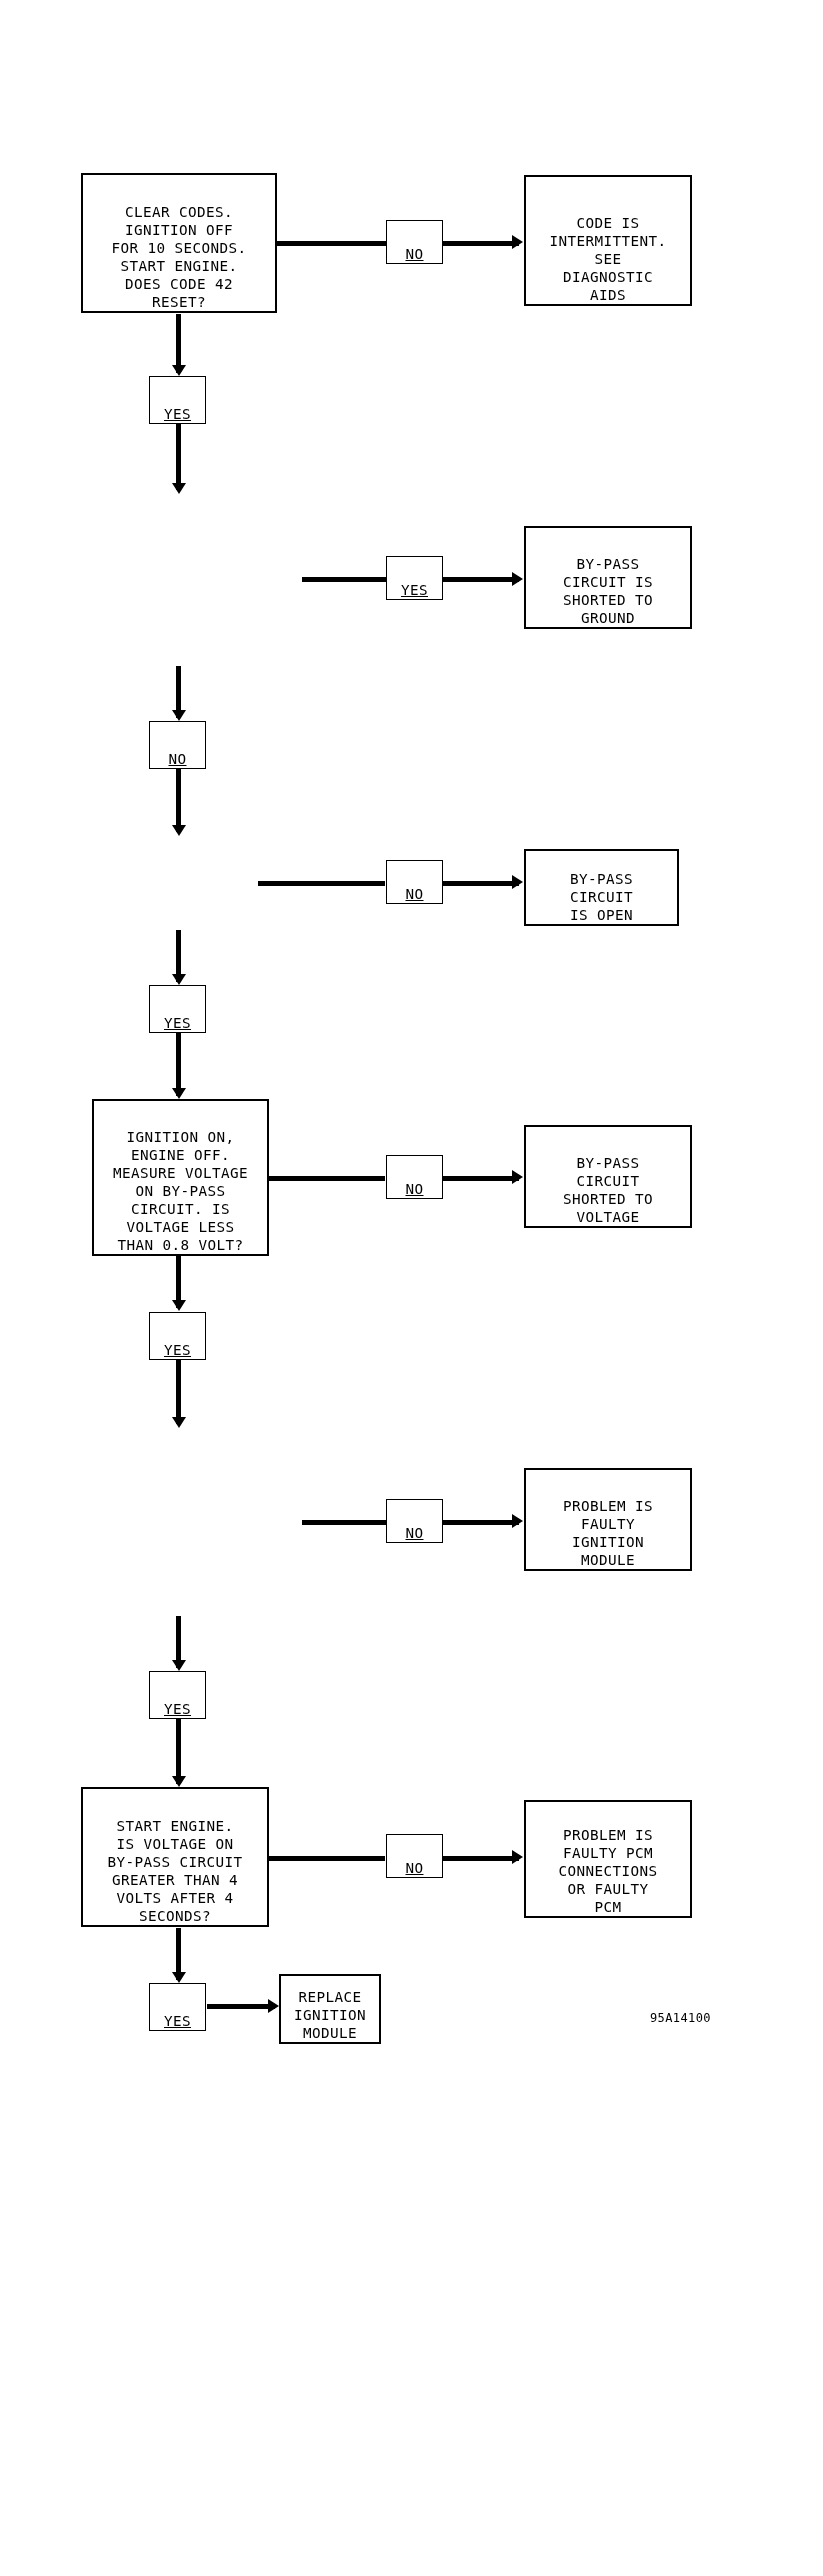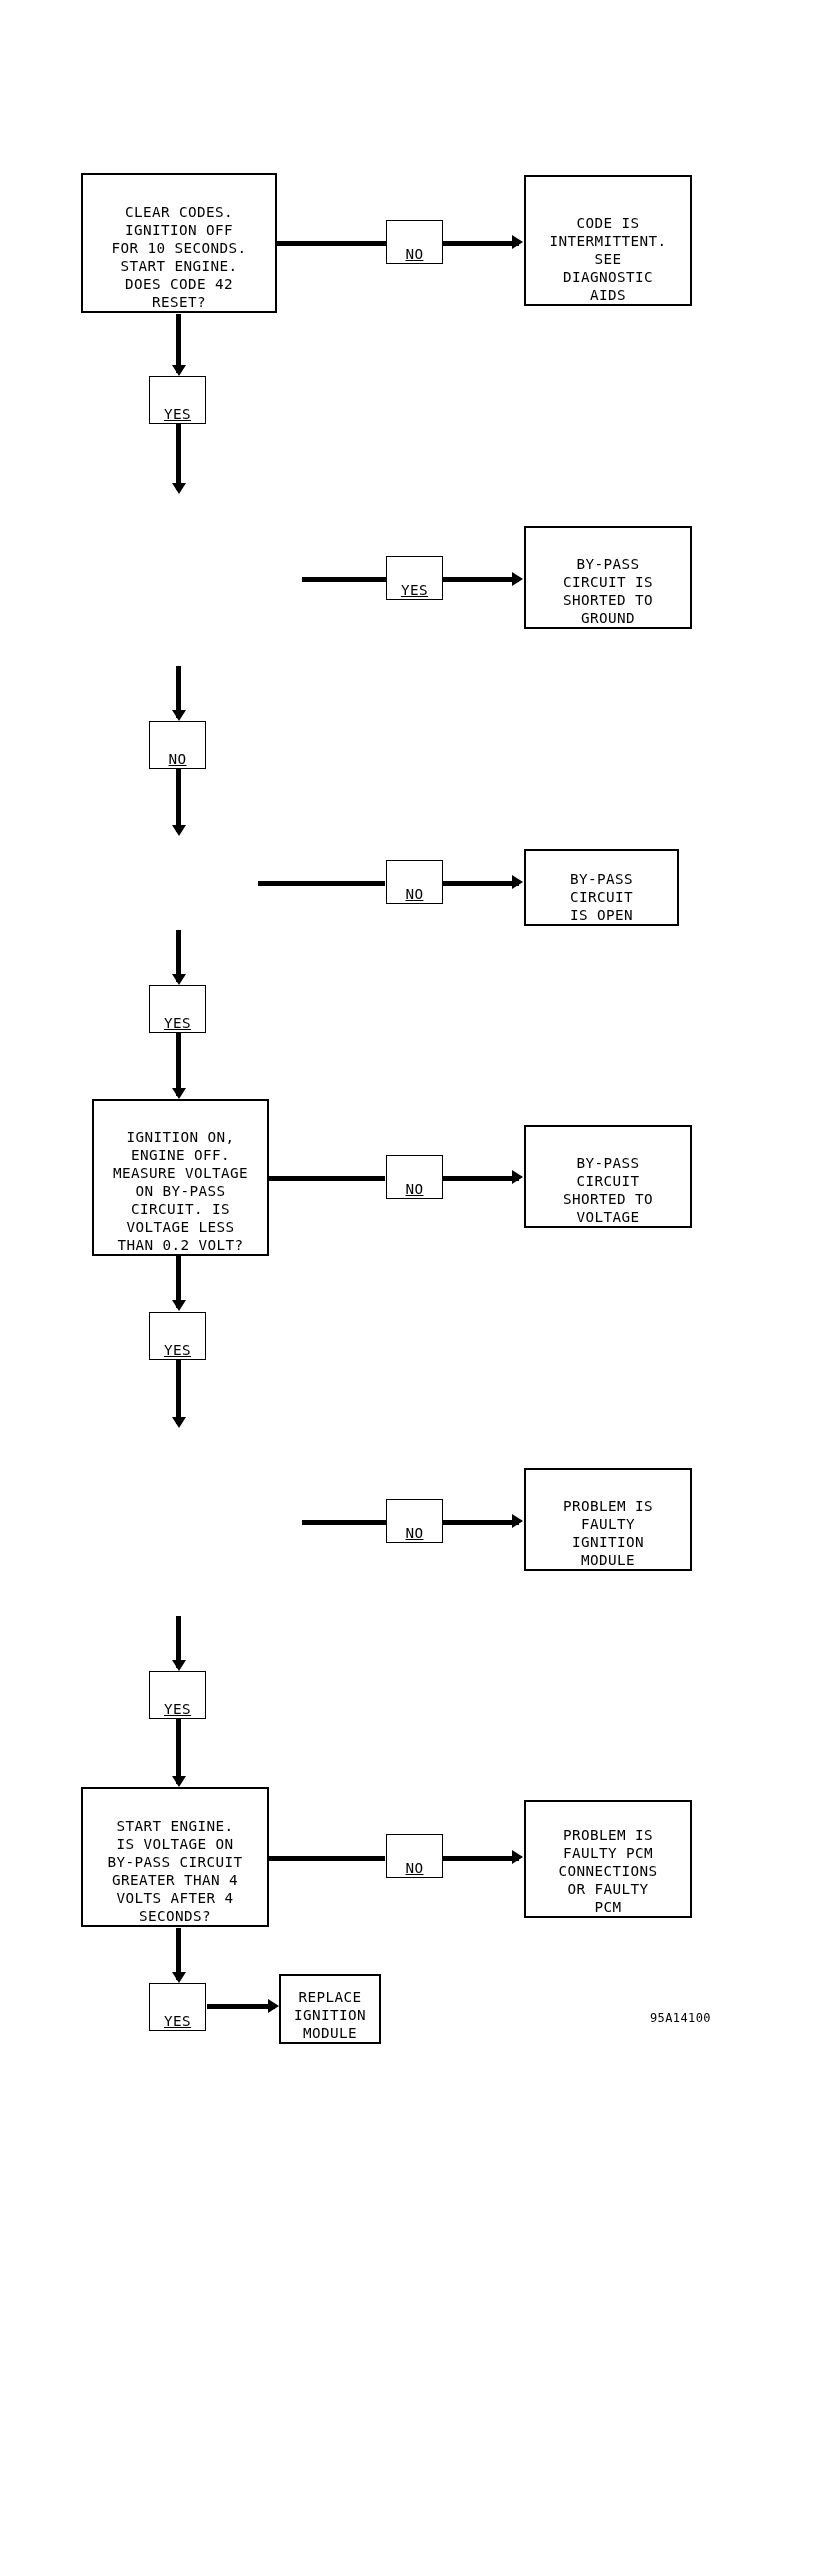--- a/index.html
+++ b/index.html
@@ -177,21 +177,21 @@
   <div class="vline" style="left:176px; top:1033px; height:63px;"></div>
   <div class="arrow-down" style="left:172px; top:1088px;"></div>
 
   <div class="box" style="left:92px; top:1099px; width:177px; height:157px;">
     <div class="txt">IGNITION ON,
 ENGINE OFF.
 MEASURE VOLTAGE
 ON BY-PASS
 CIRCUIT. IS
 VOLTAGE LESS
-THAN 0.2 VOLT?</div>
+THAN 0.8 VOLT?</div>
   </div>
 
   <div class="hline" style="left:269px; top:1176px; width:116px;"></div>
   <div class="box small" style="left:386px; top:1155px; width:57px; height:44px;">
     <div class="txt">NO</div>
   </div>
   <div class="hline" style="left:443px; top:1176px; width:76px;"></div>
   <div class="arrow-right" style="left:512px; top:1170px;"></div>
 
   <div class="box" style="left:524px; top:1125px; width:168px; height:103px;">

